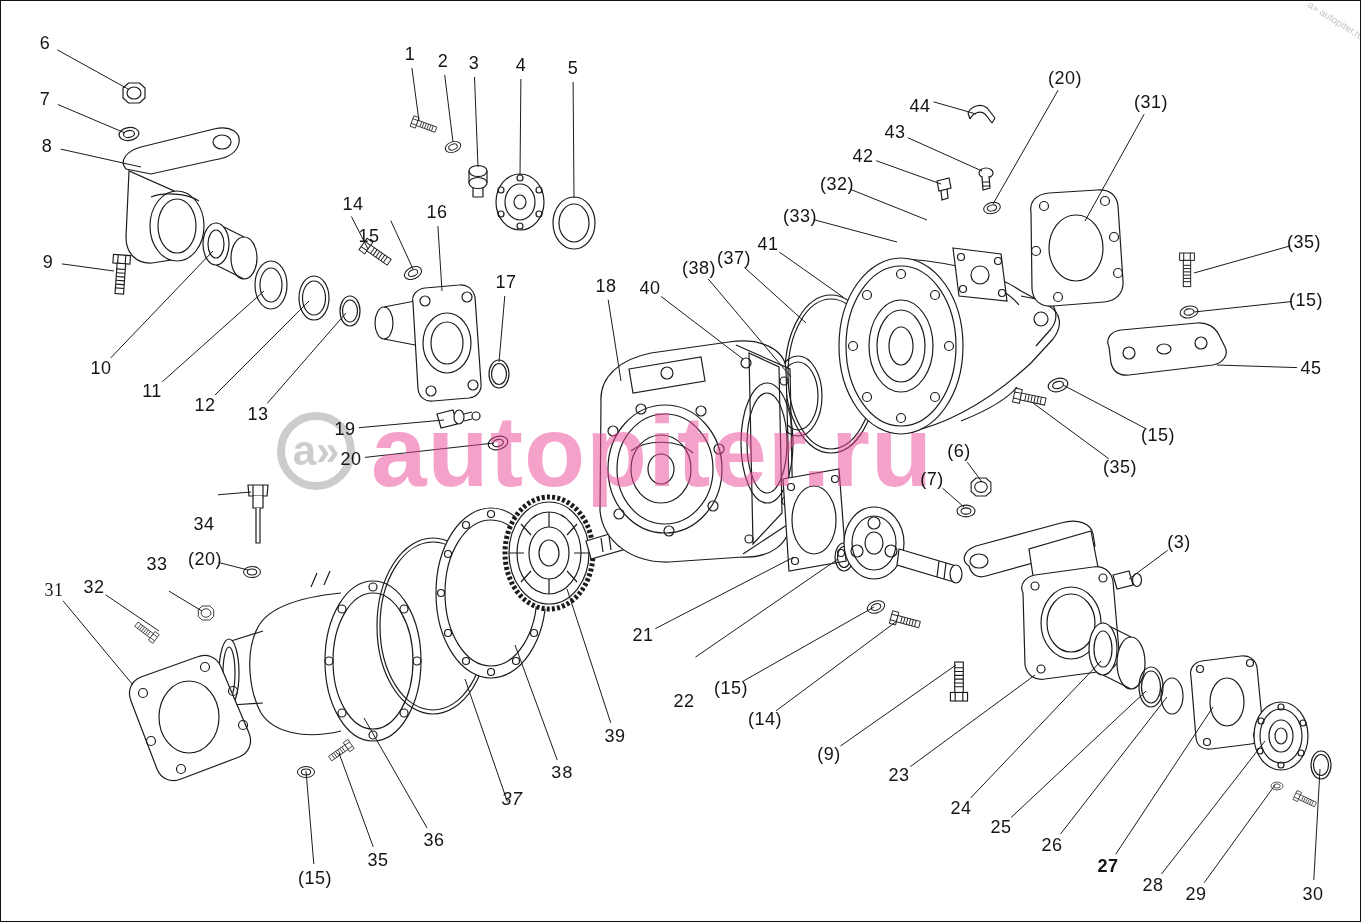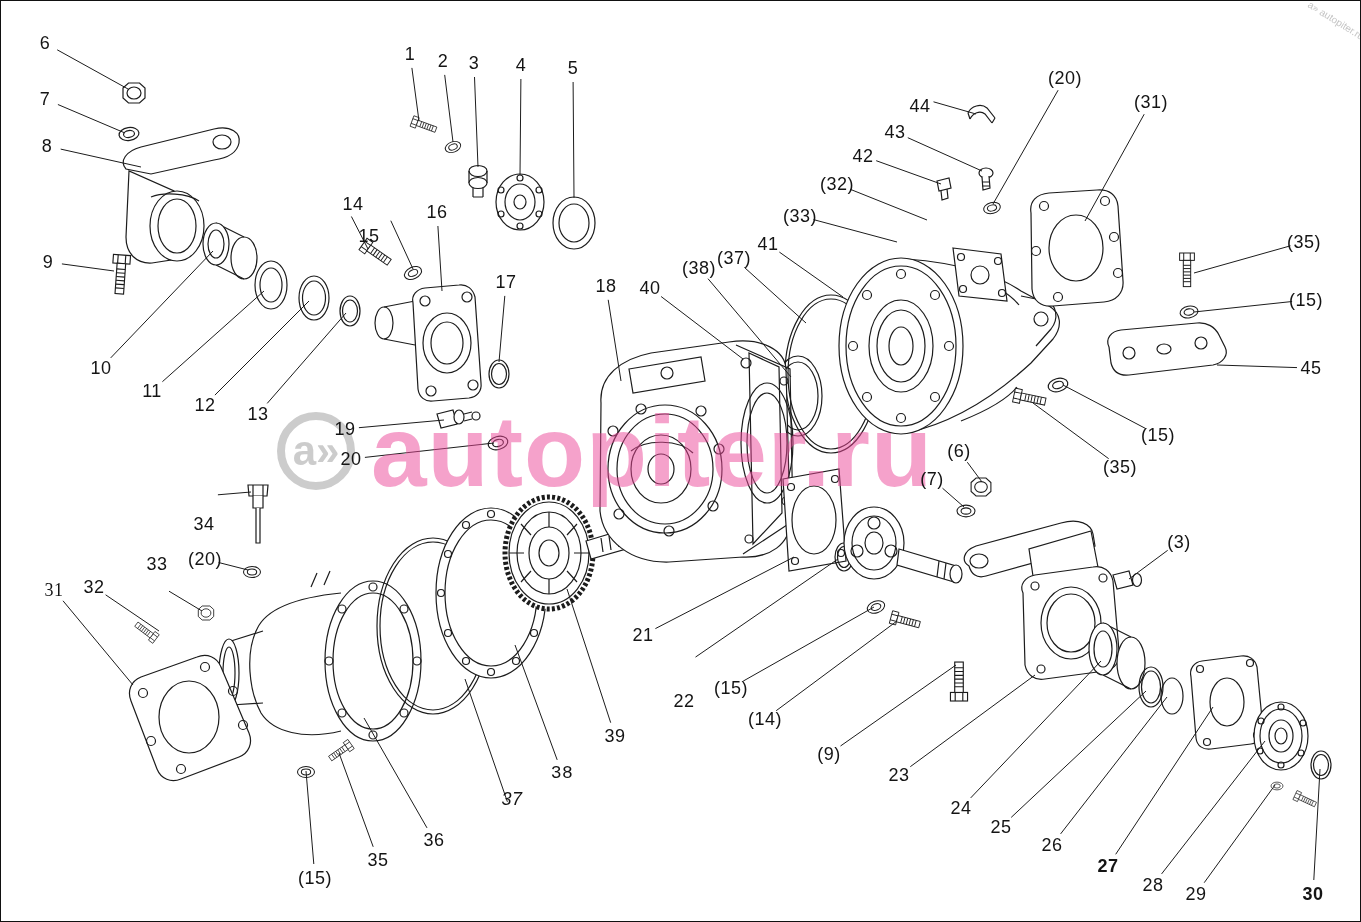--- a/index.html
+++ b/index.html
@@ -508,21 +508,21 @@
       <div class="callout" style="left: 730px; top: 687px;">(15)</div>
       <div class="callout" style="left: 764px; top: 718px;">(14)</div>
       <div class="callout" style="left: 828px; top: 753px;">(9)</div>
       <div class="callout" style="left: 898px; top: 774px;">23</div>
       <div class="callout" style="left: 960px; top: 807px;">24</div>
       <div class="callout" style="left: 1000px; top: 826px;">25</div>
       <div class="callout" style="left: 1051px; top: 844px;">26</div>
       <div class="callout" style="left: 1107px; top: 865px; font-weight: bold;">27</div>
       <div class="callout" style="left: 1152px; top: 884px;">28</div>
       <div class="callout" style="left: 1195px; top: 893px;">29</div>
-      <div class="callout" style="left: 1312px; top: 893px; font-weight: bold;">30</div>
+      <div class="callout" style="left: 1312px; top: 893px;">30</div>
       <div class="callout" style="left: 1178px; top: 541px;">(3)</div>
       <div class="callout" style="left: 614px; top: 735px;">39</div>
       <div class="callout" style="left: 561px; top: 772px; font-family: Liberation Mono, monospace;">38</div>
       <div class="callout" style="left: 511px; top: 798px; font-style: italic;">37</div>
       <div class="callout" style="left: 433px; top: 839px;">36</div>
       <div class="callout" style="left: 377px; top: 859px;">35</div>
       <div class="callout" style="left: 314px; top: 877px;">(15)</div>
     </div>
 
 </div>

